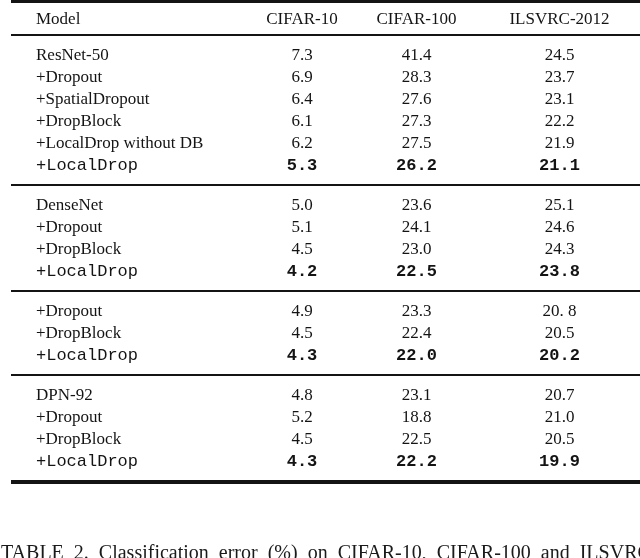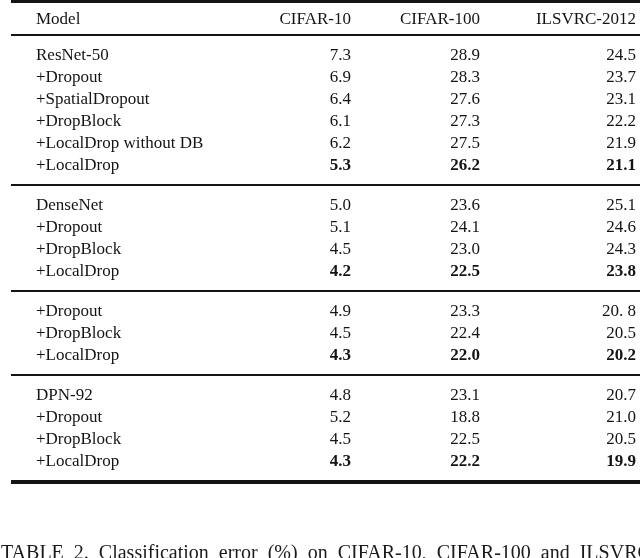--- a/index.html
+++ b/index.html
@@ -39,23 +39,23 @@
   .results-table td {
     padding: 0;
     white-space: nowrap;
     overflow: hidden;
   }
   .results-table tbody td {
     height: 22px;
     vertical-align: middle;
   }
   .results-table tbody tr:first-child td { padding-top: 8px; }
-  .results-table tbody tr:last-child td { padding-bottom: 8px; }
+  .results-table tbody tr:last-child td { padding-bottom: 8px; font-family: Liberation Mono, monospace; }
   td.model { text-align: left; padding-left: 25px !important; }
-  td.num   { text-align: right; }
+  td.num   { text-align: center; }
   td.num.c1 { padding-right: 2px !important; }
   td.num.c2 { padding-right: 3px !important; }
   td.num.c3 { padding-right: 9px !important; }
   .results-table tbody tr:first-child td.num.c1 { }
   tr.best td.num { font-weight: 700; }
   .caption {
     position: absolute;
     left: 1px;
     top: 541px;
     width: 640px;
@@ -81,21 +81,21 @@
       <td class="model">Model</td>
       <td class="num c1">CIFAR-10</td>
       <td class="num c2">CIFAR-100</td>
       <td class="num c3">ILSVRC-2012</td>
     </tr>
   </thead>
   <tbody>
       <tr>
     <td class="model">ResNet-50</td>
     <td class="num c1">7.3</td>
-    <td class="num c2">28.9</td>
+    <td class="num c2">41.4</td>
     <td class="num c3">24.5</td>
   </tr>
       <tr>
     <td class="model">+Dropout</td>
     <td class="num c1">6.9</td>
     <td class="num c2">28.3</td>
     <td class="num c3">23.7</td>
   </tr>
       <tr>
     <td class="model">+SpatialDropout</td>

